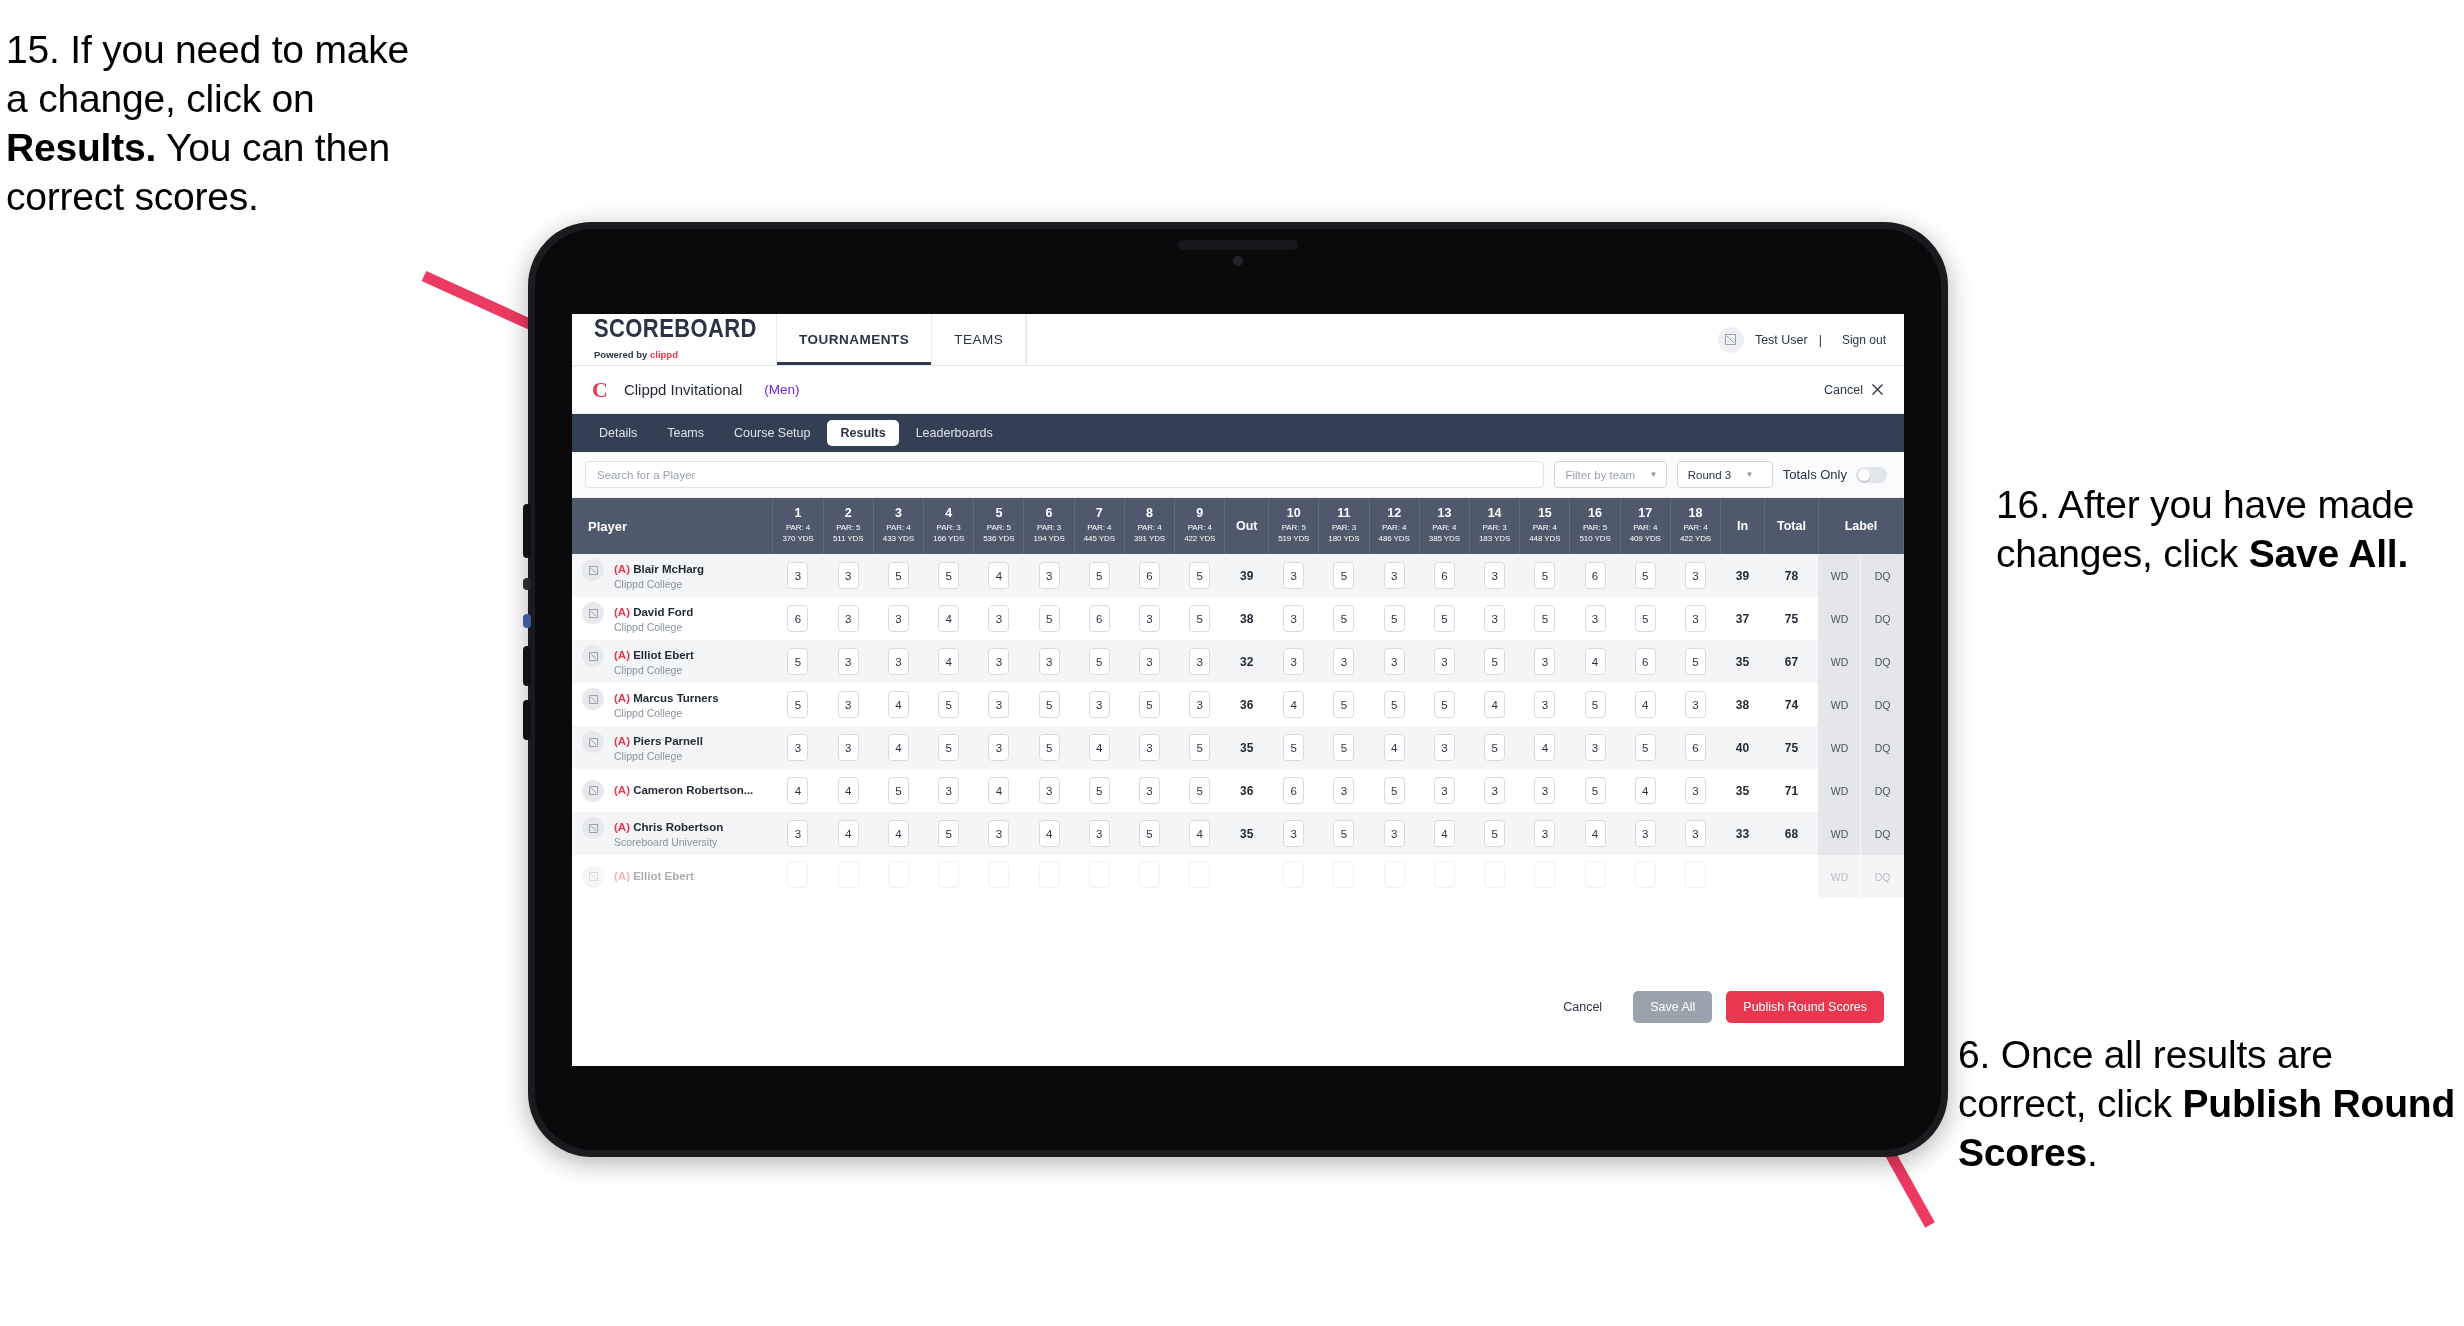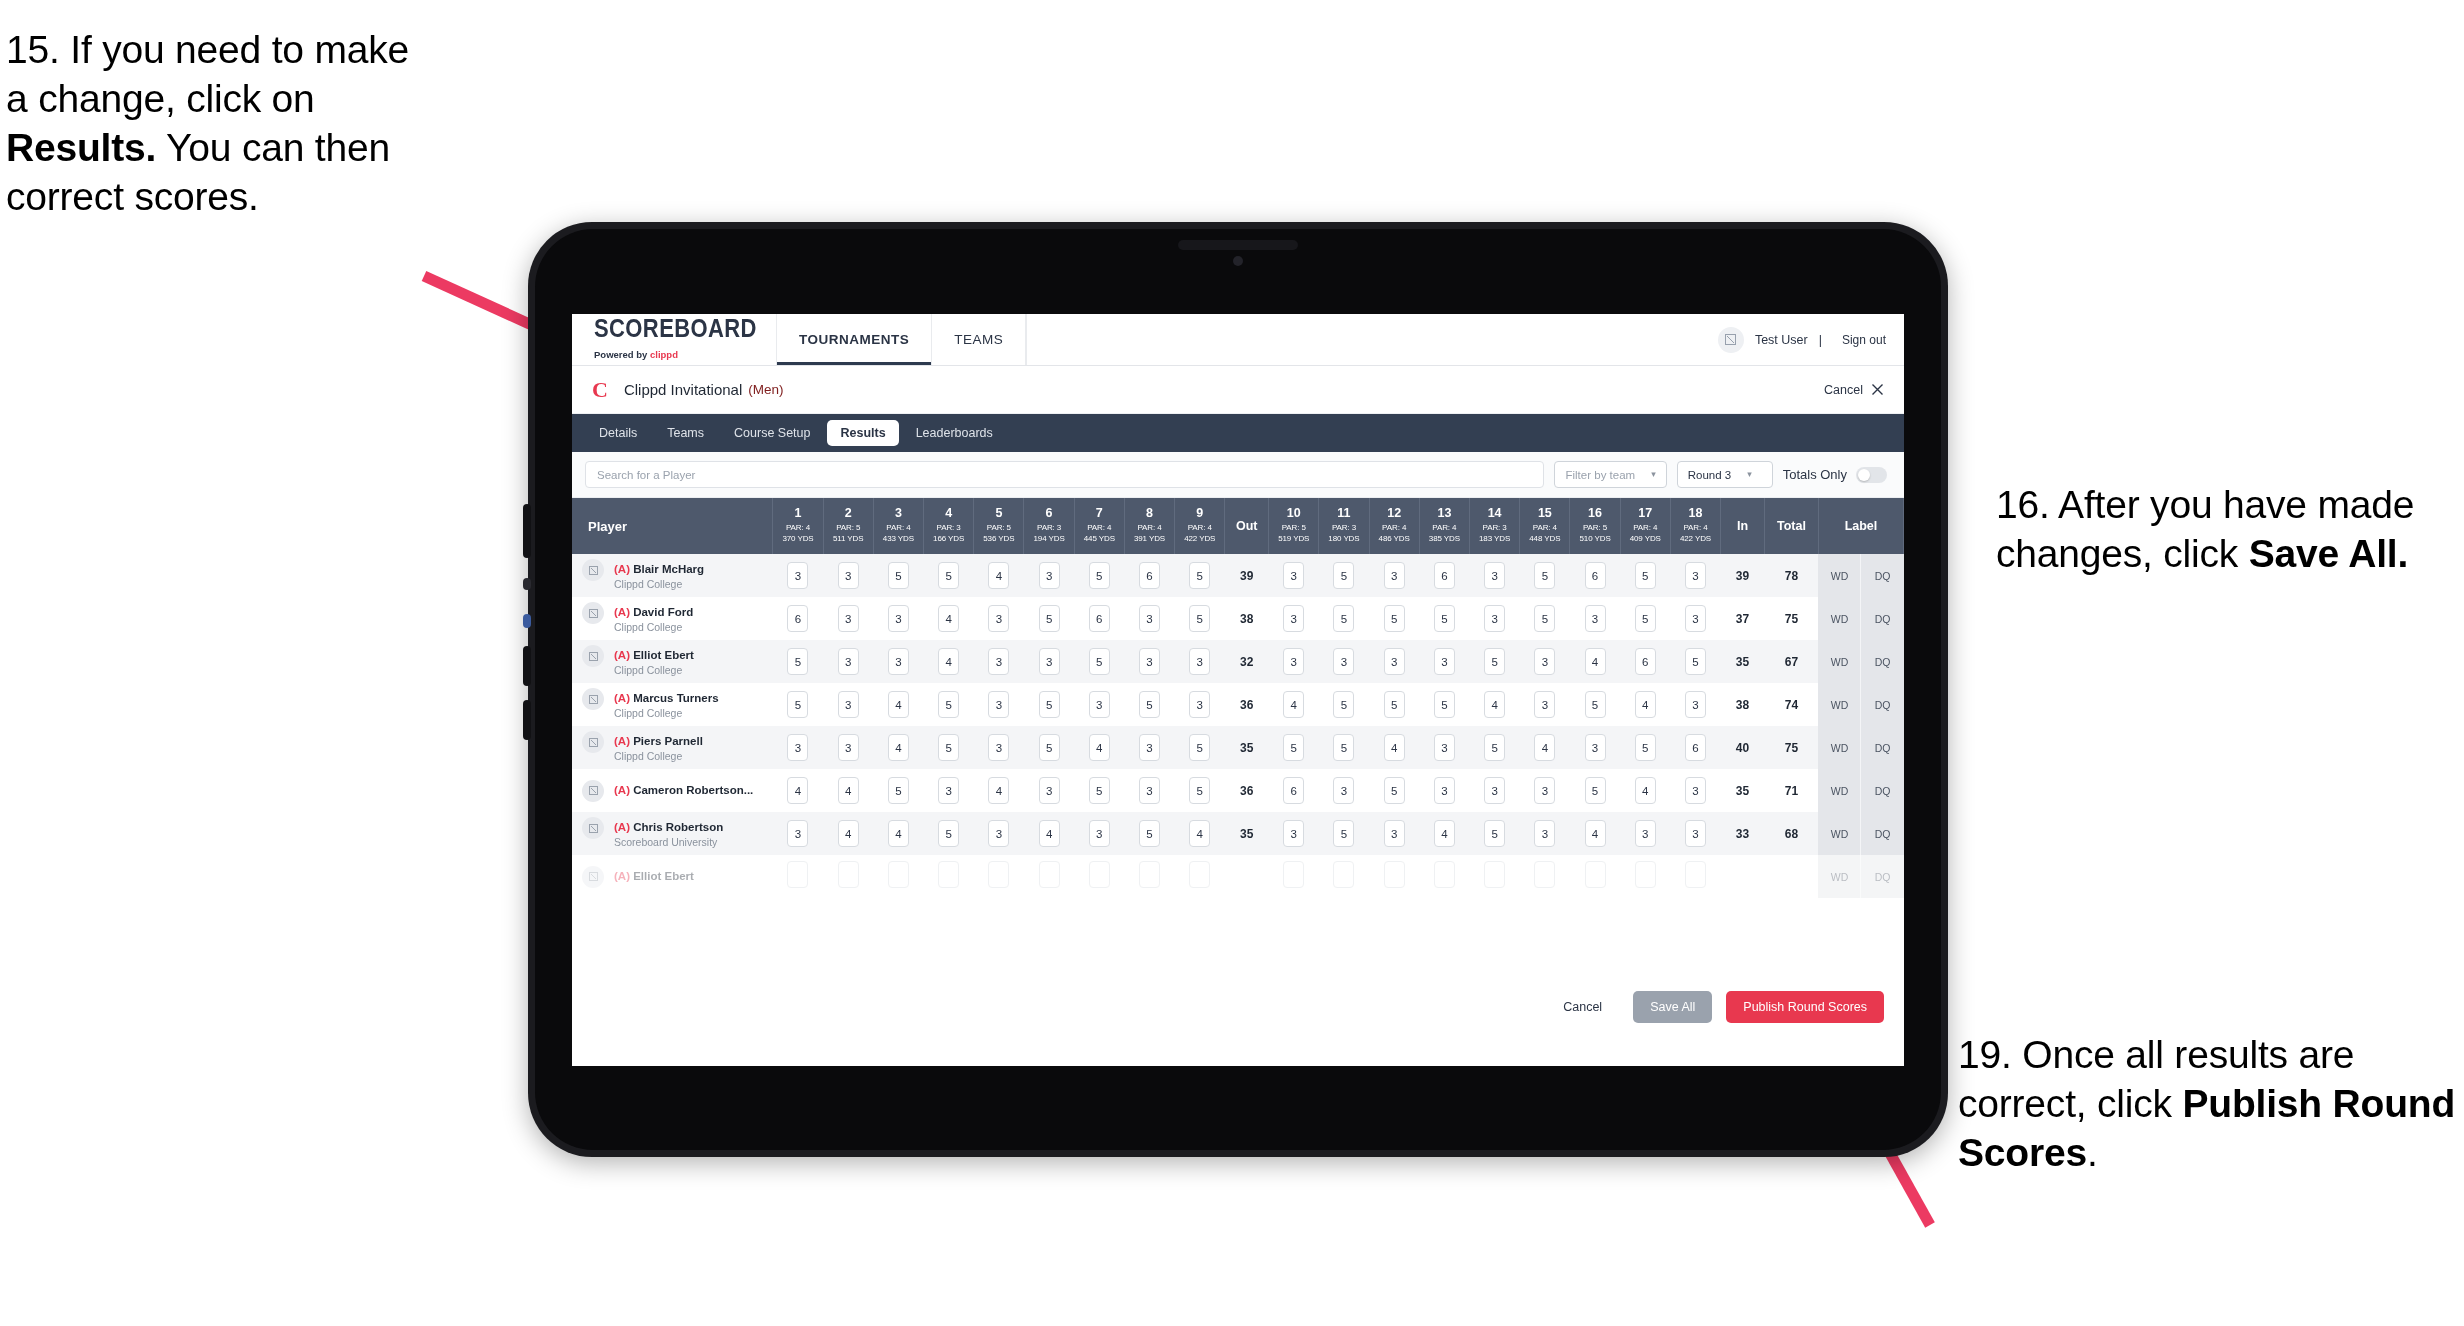--- a/index.html
+++ b/index.html
@@ -107,21 +107,21 @@
     display:flex; align-items:center;
     padding: 0 20px; height: 48px;
     background: #fff;
     border-bottom: 1px solid #eef0f3;
   }
   .clippd-c {
     font-weight: 800; font-size: 22px; color:#e8384f;
     margin-right: 16px; font-family:"Liberation Serif", serif;
   }
   .tourn-title { font-size: 15px; color:#1f2733; font-weight: 400; }
-  .tourn-gender { font-size: 13.5px; color:#7f1d1d; margin-left: 6px; }
+  .tourn-gender { font-size: 13.5px; color:#6d28d9; margin-left: 22px; }
   .tourn-cancel { margin-left:auto; font-size: 12.5px; color:#2b3445; display:flex; align-items:center; gap:8px; }
 
   
   .sectionbar {
     background: #333f52; height: 38px;
     display:flex; align-items:center; padding: 0 14px; gap: 4px;
   }
   .sectiontab {
     font-size: 12.5px; color:#dfe3e9; padding: 6px 13px; border-radius: 5px;
   }
@@ -235,21 +235,21 @@
 
   <div class="callout" id="callout-15">
     <span>15. If you need to make a change, click on </span><b>Results.</b><span> You can then correct scores.</span>
   </div>
 
   <div class="callout" id="callout-16">
     <span>16. After you have made changes, click </span><b>Save All.</b>
   </div>
 
   <div class="callout" id="callout-17">
-    <span>19. Once all results are correct, click </span><b>Publish Round Scores</b><span>.</span>
+    <span>6. Once all results are correct, click </span><b>Publish Round Scores</b><span>.</span>
   </div>
 
   <svg class="arrow-svg" style="left:0;top:0;width:2464px;height:1326px;">
 
     <g>
       <line x1="424" y1="276" x2="872" y2="480" stroke="#ec3a62" stroke-width="11"></line>
       <polygon points="896,492 840,476 856,446" fill="#ec3a62"></polygon>
     </g>
 
     <g>

